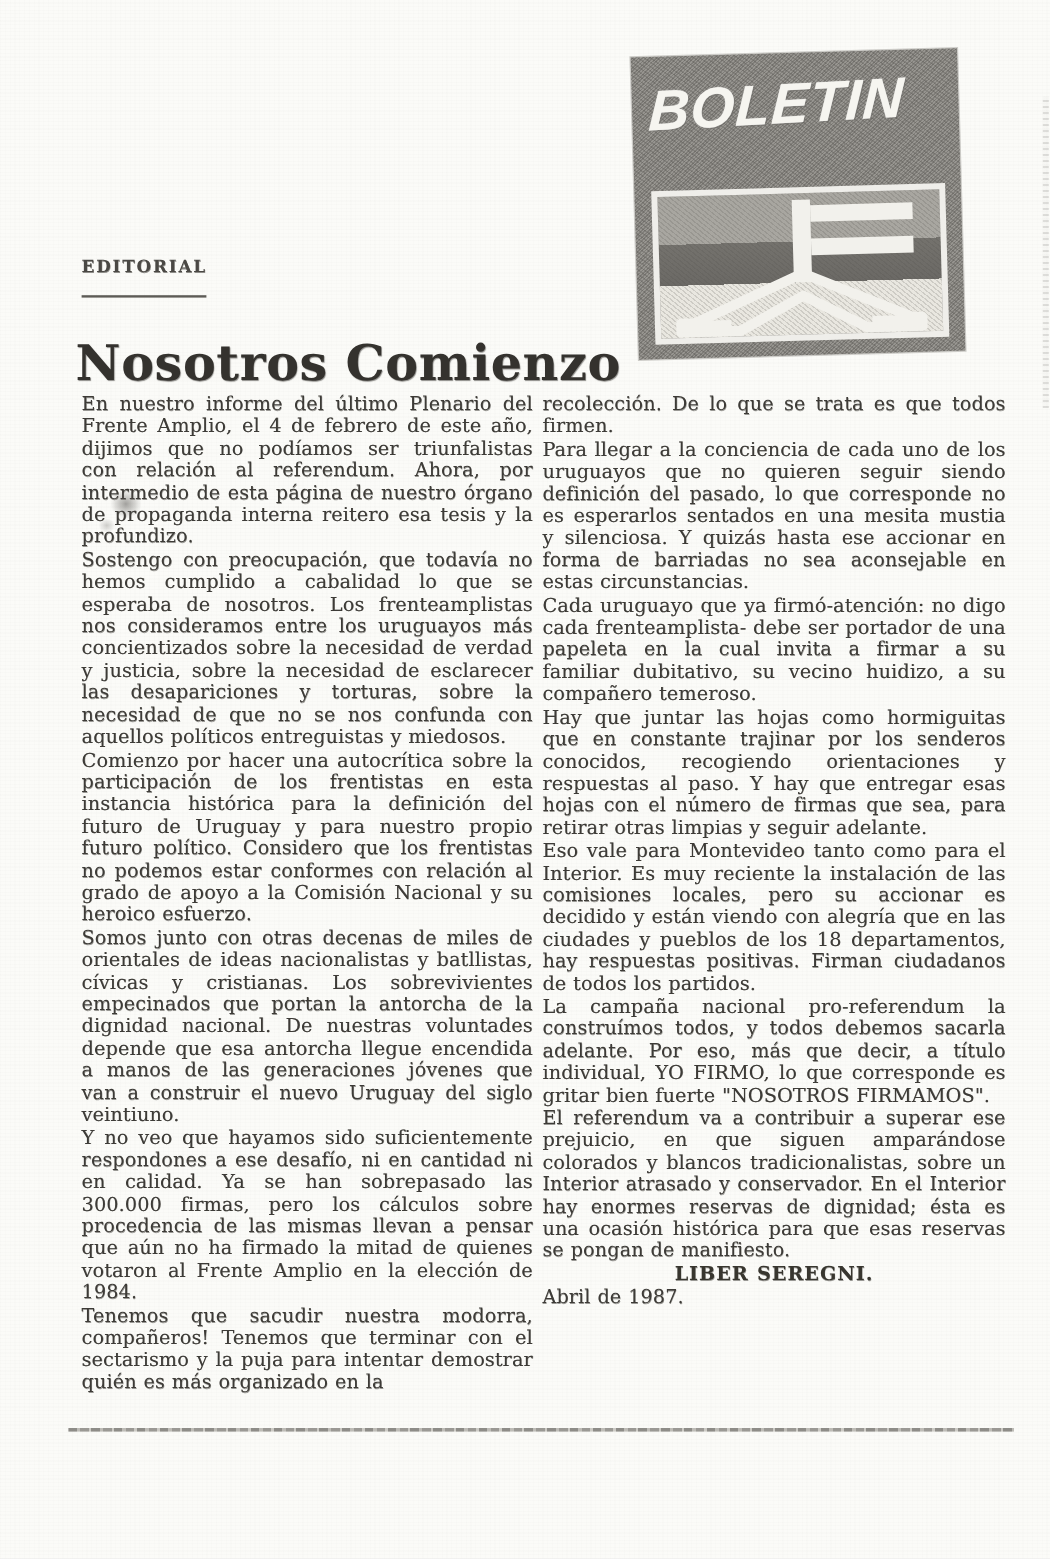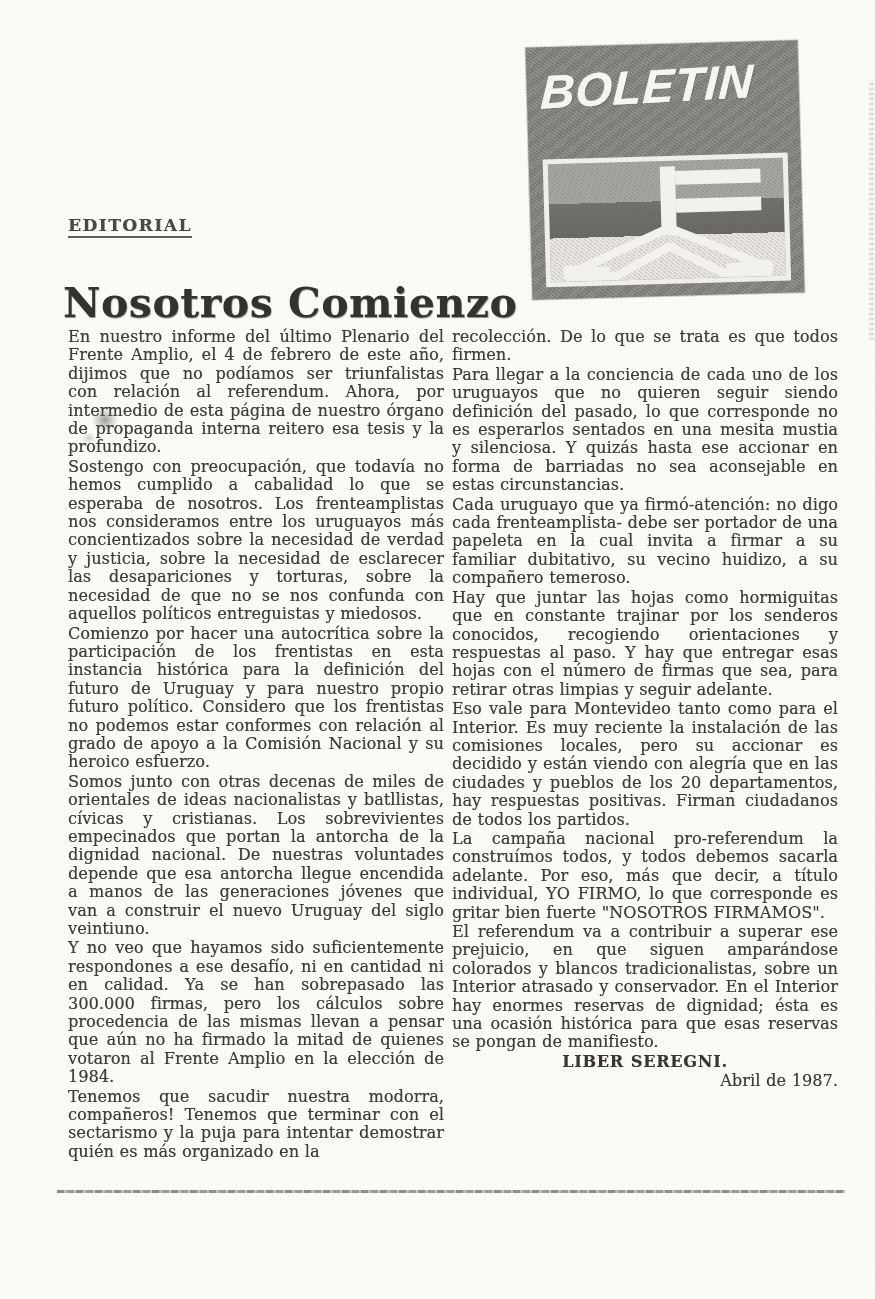--- a/index.html
+++ b/index.html
@@ -39,24 +39,24 @@
     position:absolute;left:14px;right:13px;top:112px;bottom:12px;
     border:5px solid #efeeea;
     background:
       repeating-linear-gradient(40deg, rgba(80,78,74,0.18) 0 1px, transparent 1px 3px),
       linear-gradient(180deg,#a8a6a0 0%,#a8a6a0 34%,#74726d 34%,#6b6965 63%,#e9e7e0 63%,#e9e7e0 100%);
   }
   .emblem svg{position:absolute;inset:0;width:100%;height:100%;}
   
   .kicker{
     position:absolute;left:68px;top:215px;
-    font-size:17px;font-weight:bold;letter-spacing:1.5px;
+    font-size:14px;font-weight:bold;letter-spacing:1.5px;
     color:#4a4844;
     border-bottom:2px solid #5d5b56;
-    padding-bottom:1px;
+    padding-bottom:15px;
     text-shadow:0.4px 0.4px 0.5px rgba(70,68,64,.6);
   }
   .headline{
     position:absolute;left:63px;top:252px;
     font-size:41px;font-weight:bold;letter-spacing:0.5px;
     color:#34322e;
     text-shadow:0.6px 0.6px 0.8px rgba(55,53,49,.55);
     white-space:nowrap;
   }
   
@@ -74,21 +74,20 @@
   .col-right{left:452px;width:386px;}
   .signature{
     margin-top:12px;
     text-align:center;
     font-weight:bold;
     letter-spacing:0.8px;
     color:#38362f;
   }
   .dateline{
     margin-top:22px;
-    text-align:right;
     color:#3d3b37;
   }
   
   .bottom-rule{
     position:absolute;left:57px;top:1190px;width:788px;height:3px;
     background:repeating-linear-gradient(90deg,#7b7974 0 7px,#b3b1ab 7px 10px,#8a8883 10px 17px,#c4c2bc 17px 19px);
     opacity:.85;
   }
   .smudge{
     position:absolute;border-radius:50%;
@@ -135,21 +134,21 @@
     <p>Somos junto con otras decenas de miles de orientales de ideas nacionalistas y batllistas, cívicas y cristianas. Los sobrevivientes empecinados que portan la antorcha de la dignidad nacional. De nuestras voluntades depende que esa antorcha llegue encendida a manos de las generaciones jóvenes que van a construir el nuevo Uruguay del siglo veintiuno.</p>
     <p>Y no veo que hayamos sido suficientemente respondones a ese desafío, ni en cantidad ni en calidad. Ya se han sobrepasado las 300.000 firmas, pero los cálculos sobre procedencia de las mismas llevan a pensar que aún no ha firmado la mitad de quienes votaron al Frente Amplio en la elección de 1984.</p>
     <p>Tenemos que sacudir nuestra modorra, compañeros! Tenemos que terminar con el sectarismo y la puja para intentar demostrar quién es más organizado en la</p>
   </div>
 
   <div class="col col-right">
     <p>recolección. De lo que se trata es que todos firmen.</p>
     <p>Para llegar a la conciencia de cada uno de los uruguayos que no quieren seguir siendo definición del pasado, lo que corresponde no es esperarlos sentados en una mesita mustia y silenciosa. Y quizás hasta ese accionar en forma de barriadas no sea aconsejable en estas circunstancias.</p>
     <p>Cada uruguayo que ya firmó-atención: no digo cada frenteamplista- debe ser portador de una papeleta en la cual invita a firmar a su familiar dubitativo, su vecino huidizo, a su compañero temeroso.</p>
     <p>Hay que juntar las hojas como hormiguitas que en constante trajinar por los senderos conocidos, recogiendo orientaciones y respuestas al paso. Y hay que entregar esas hojas con el número de firmas que sea, para retirar otras limpias y seguir adelante.</p>
-    <p>Eso vale para Montevideo tanto como para el Interior. Es muy reciente la instalación de las comisiones locales, pero su accionar es decidido y están viendo con alegría que en las ciudades y pueblos de los 20 departamentos, hay respuestas positivas. Firman ciudadanos de todos los partidos.</p>
+    <p>Eso vale para Montevideo tanto como para el Interior. Es muy reciente la instalación de las comisiones locales, pero su accionar es decidido y están viendo con alegría que en las ciudades y pueblos de los 18 departamentos, hay respuestas positivas. Firman ciudadanos de todos los partidos.</p>
     <p>La campaña nacional pro-referendum la construímos todos, y todos debemos sacarla adelante. Por eso, más que decir, a título individual, YO FIRMO, lo que corresponde es gritar bien fuerte "NOSOTROS FIRMAMOS".</p>
     <p>El referendum va a contribuir a superar ese prejuicio, en que siguen amparándose colorados y blancos tradicionalistas, sobre un Interior atrasado y conservador. En el Interior hay enormes reservas de dignidad; ésta es una ocasión histórica para que esas reservas se pongan de manifiesto.</p>
     <p class="signature">LIBER SEREGNI.</p>
     <p class="dateline">Abril de 1987.</p>
   </div>
 
   <div class="bottom-rule"></div>
   <div class="smudge smudge-1"></div>
   <div class="smudge smudge-2"></div>
   <div class="edge-streak"></div>

